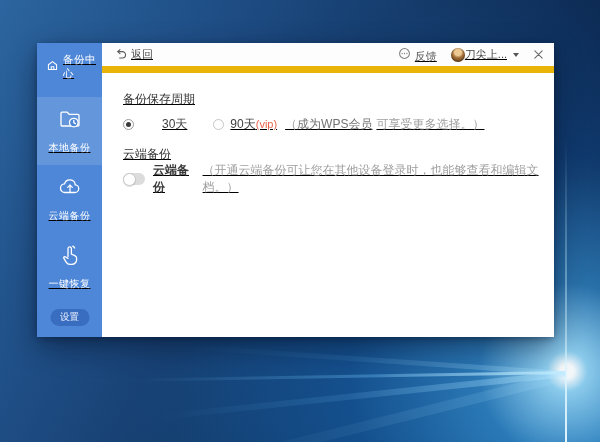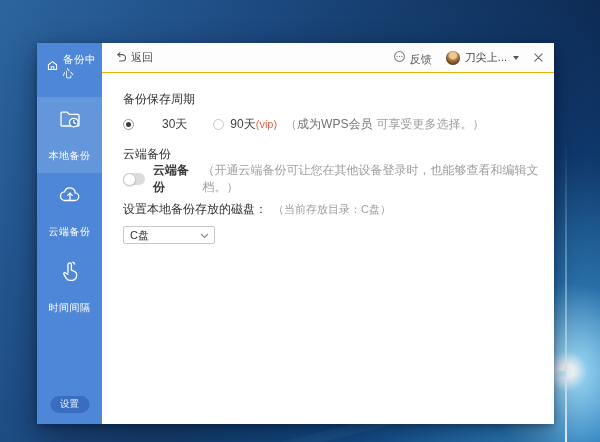--- a/index.html
+++ b/index.html
@@ -20,51 +20,52 @@
             background:linear-gradient(to left, rgba(180,230,255,.85), rgba(110,190,245,.3) 40%, rgba(0,0,0,0) 75%); }
   .ray-d2 { height:5px; opacity:.4;  transform:rotate(4deg);
             background:linear-gradient(to left, rgba(180,230,255,.8), rgba(110,190,245,.25) 40%, rgba(0,0,0,0) 70%); }
   .ray-d3 { height:10px; opacity:.22; transform:rotate(-14deg);
             background:linear-gradient(to left, rgba(170,225,255,.8), rgba(0,0,0,0) 65%); }
   .vline { position:absolute; left:565px; top:140px; width:2px; height:302px;
            background:linear-gradient(to bottom, rgba(0,0,0,0), rgba(190,235,255,.55) 55%, rgba(235,250,255,.95)); }
 
   
   .window {
-    position:absolute; left:37px; top:43px; width:517px; height:381px;
+    position:absolute; left:37px; top:43px; width:517px; height:294px;
     display:flex; background:#fff; border-radius:5px;
     box-shadow:0 10px 28px rgba(0,10,30,.45), 0 2px 6px rgba(0,10,30,.3);
+    text-decoration:underline;
   }
 
   
   .sidebar { width:65px; background:#4e87d7; color:#fff; position:relative; flex:none;
              display:flex; flex-direction:column; }
   .sb-header { display:flex; align-items:center; gap:4px; padding:10px 0 8px 9px; }
   .sb-header .lbl { font-size:10.5px; letter-spacing:.5px; }
   .sb-nav { margin-top:8px; display:flex; flex-direction:column; }
-  .sb-item { display:flex; flex-direction:column; align-items:center; gap:13px; padding:9px 0 10px; cursor:pointer; }
+  .sb-item { display:flex; flex-direction:column; align-items:center; gap:5px; padding:9px 0 10px; cursor:pointer; }
   .sb-item.active { background:rgba(255,255,255,.13); }
   .sb-item .lbl { font-size:10px; letter-spacing:.5px; }
   .sb-settings { position:absolute; left:50%; transform:translateX(-50%); bottom:11px;
                  background:rgba(10,50,140,.30); border-radius:9px; padding:2px 10px;
                  font-size:9.5px; color:#eaf1ff; cursor:pointer; white-space:nowrap; }
 
   
   .main { flex:1; display:flex; flex-direction:column; background:#fff; min-width:0; }
   .topbar { height:30px; flex:none; display:flex; align-items:center;
-            padding:0 10px 0 13px; border-bottom:1px solid #eab308; background:#fdfdfd; }
+            padding:0 10px 0 13px; border-bottom:7px solid #eab308; background:#fdfdfd; }
   .tb-back { display:flex; align-items:center; gap:4px; cursor:pointer; }
   .tb-back .lbl { font-size:11px; color:#4a4a4a; }
   .tb-right { margin-left:auto; display:flex; align-items:center; }
   .tb-feedback { display:flex; align-items:flex-end; gap:4px; cursor:pointer; }
   .tb-feedback .lbl { font-size:11px; color:#5a5a5a; }
   .avatar { width:14px; height:14px; border-radius:50%; margin-left:14px; flex:none;
             background:radial-gradient(circle at 50% 30%, #ecc892 0 28%, #a9743d 45%, #6b451f 75%, #4a2f14);
             box-shadow:inset 0 0 0 1px rgba(0,0,0,.15); }
-  .username { font-size:11px; color:#3f3f3f; margin-left:5px; max-width:52px; white-space:nowrap; }
+  .username { font-size:11px; color:#3f3f3f; max-width:52px; white-space:nowrap; }
   .caret { width:0; height:0; border-left:3.5px solid transparent; border-right:3.5px solid transparent;
            border-top:4px solid #555; margin-left:6px; cursor:pointer; }
   .closebtn { margin-left:14px; cursor:pointer; display:flex; align-items:center; }
 
   
   .content { padding:18px 14px 0 21px; font-size:12px; color:#3f3f3f; }
   .section + .section { margin-top:13px; }
   .sec-head { font-size:12px; color:#323232; margin-bottom:7px; display:flex; align-items:baseline; gap:6px; }
   .row { display:flex; align-items:center; height:18px; }
   .radio { width:11px; height:11px; border-radius:50%; border:1px solid #c6c6c6; background:#fff;
@@ -134,21 +135,21 @@
         </div>
 
         <div class="sb-item">
           <span>
             <svg width="26" height="26" viewBox="0 0 26 26" fill="none" stroke="#fff" stroke-width="1.3" stroke-linejoin="round" stroke-linecap="round">
               <path d="M11 14.5 V6.6 a1.7 1.7 0 0 1 3.4 0 V12"></path>
               <path d="M14.4 12 l3.8 1.9 a2.6 2.6 0 0 1 1.4 2.3 v1.6 a4.6 4.6 0 0 1-4.6 4.6 h-1.9 a4.6 4.6 0 0 1-4-2.3 l-2.3-3.9 c-.5-.9.5-1.9 1.4-1.4 l2.8 1.6"></path>
               <path d="M15.8 4.2 a4.2 4.2 0 0 1 1.9 1.8"></path>
             </svg>
           </span>
-          <span class="lbl">时间间隔</span>
+          <span class="lbl">一键恢复</span>
         </div>
       </div>
 
       <div class="sb-settings">设置</div>
     </div>
 
     <div class="main">
 
       <div class="topbar">
         <div class="tb-back">
@@ -207,31 +208,17 @@
           <div class="sec-head">云端备份</div>
           <div class="row">
             <span class="toggle">
                 <span class="knob"></span>
               </span>
             <span class="toggle-lbl">云端备份</span>
             <span class="gray ml">（开通云端备份可让您在其他设备登录时，也能够查看和编辑文档。）</span>
           </div>
         </div>
 
-        <div class="section">
-          <div class="sec-head">
-            <span>设置本地备份存放的磁盘：</span>
-            <span class="gray" style="font-size:11px;">（当前存放目录：C盘）</span>
-          </div>
-          <div class="select">
-            <span>C盘</span>
-            <span>
-              <svg width="9" height="6" viewBox="0 0 9 6" fill="none" stroke="#8a8a8a" stroke-width="1.2">
-                <path d="M1 1 L4.5 4.5 L8 1"></path>
-              </svg>
-            </span>
-          </div>
-        </div>
 
       </div>
     </div>
   </div>
 </div>
 
 </body></html>

